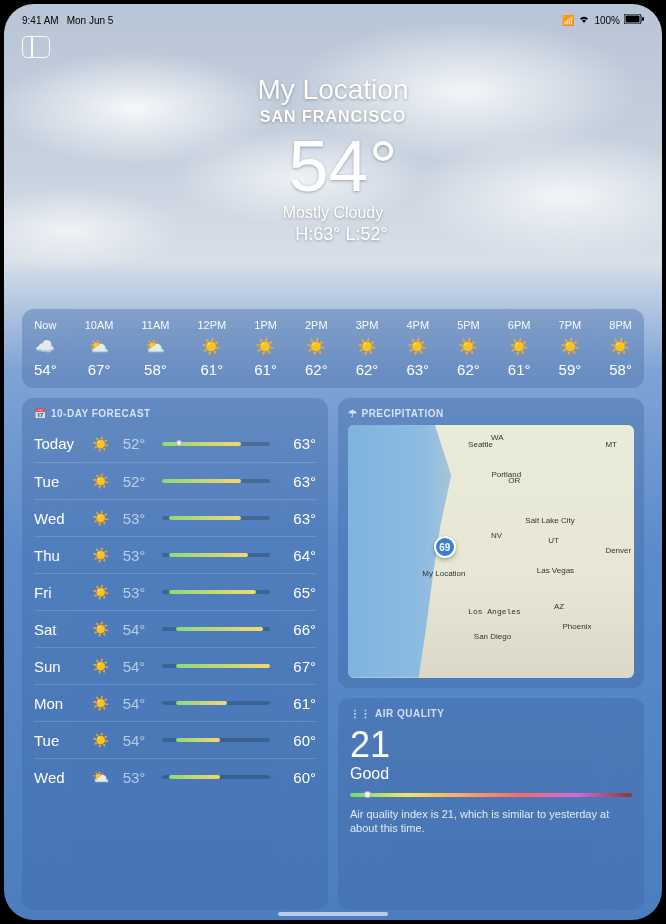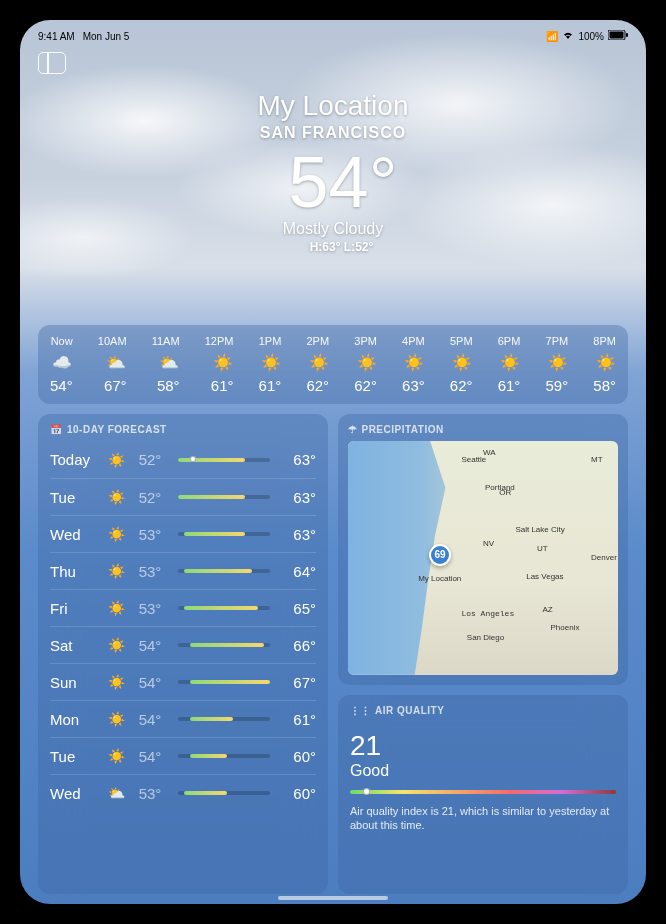--- a/index.html
+++ b/index.html
@@ -1,41 +1,41 @@
 <!DOCTYPE html>
 <html><head>
 <meta charset="utf-8">
 <style>
 * { margin: 0; padding: 0; box-sizing: border-box; font-family: -apple-system, 'Helvetica Neue', Arial, sans-serif; }
 body { background: #000; display: flex; justify-content: center; align-items: center; min-height: 100vh; }
-.device { width: 666px; height: 924px; background: #000; border-radius: 40px; padding: 20px; position: relative; }
+.device { width: 666px; height: 924px; background: #000; border-radius: 40px; padding: 4px; position: relative; }
 .screen { width: 100%; height: 100%; border-radius: 30px; overflow: hidden; position: relative;
   background: linear-gradient(to bottom, #b8c5d6 0%, #c8d2df 18%, #d8dfe8 28%, #7fa3d5 40%, #5b8bcb 60%, #4c7dbf 100%); }
 .clouds { position: absolute; top: 0; left: 0; right: 0; height: 38%;
   background: radial-gradient(ellipse 200px 80px at 20% 30%, rgba(255,255,255,0.85), transparent 70%),
               radial-gradient(ellipse 250px 100px at 70% 25%, rgba(255,255,255,0.8), transparent 70%),
               radial-gradient(ellipse 180px 70px at 45% 50%, rgba(255,255,255,0.7), transparent 70%),
               radial-gradient(ellipse 220px 90px at 85% 55%, rgba(255,255,255,0.75), transparent 70%),
               radial-gradient(ellipse 160px 60px at 10% 65%, rgba(255,255,255,0.65), transparent 70%); }
 .status-bar { position: absolute; top: 6px; left: 0; right: 0; height: 20px; display: flex; justify-content: space-between; align-items: center; padding: 0 18px; font-size: 10px; color: #000; z-index: 10; }
 .status-left { display: flex; gap: 8px; font-weight: 500; }
 .status-right { display: flex; gap: 4px; align-items: center; font-weight: 500; }
 .sidebar-btn { position: absolute; top: 32px; left: 18px; width: 28px; height: 22px; border: 1.5px solid rgba(255,255,255,0.9); border-radius: 5px; z-index: 10; }
 .sidebar-btn::after { content:''; position:absolute; left:8px; top:0; bottom:0; width:1.5px; background:rgba(255,255,255,0.9); }
 .hero { position: relative; text-align: center; padding-top: 70px; color: #fff; text-shadow: 0 1px 3px rgba(0,0,0,0.3); z-index: 5; }
 .hero .loc { font-size: 28px; font-weight: 400; }
 .hero .city { font-size: 16px; font-weight: 600; letter-spacing: 1px; margin-top: 2px; }
 .hero .temp { font-size: 72px; font-weight: 200; line-height: 1; margin-top: 4px; margin-left: 20px; }
 .hero .cond { font-size: 16px; font-weight: 500; margin-top: 2px; }
-.hero .hilo { font-size: 12px; font-weight: 700; margin-top: 2px; margin-left: 17px; }
+.hero .hilo { font-size: 18px; font-weight: 400; margin-top: 2px; margin-left: 17px; }
 .content { position: absolute; top: 305px; left: 18px; right: 18px; bottom: 10px; display: flex; flex-direction: column; gap: 10px; z-index: 5; }
 .card { background: rgba(60,100,160,0.35); backdrop-filter: blur(20px); border-radius: 12px; padding: 10px 12px; color: #fff; }
 .summary { font-size: 12px; font-weight: 400; margin-bottom: 8px; color: rgba(255,255,255,0.92); }
 .hourly-row { display: flex; justify-content: space-between; }
-.hour { display: flex; flex-direction: column; align-items: flex-end; gap: 6px; font-size: 12px; }
+.hour { display: flex; flex-direction: column; align-items: center; gap: 6px; font-size: 12px; }
 .hour .time { font-weight: 500; color: rgba(255,255,255,0.95); font-size: 11px; }
 .hour .icon { font-size: 16px; height: 18px; }
 .hour .t { font-weight: 500; font-size: 15px; }
 .grid { display: grid; grid-template-columns: 1fr 1fr; gap: 10px; flex: 1; min-height: 0; }
 .left-col { display: flex; flex-direction: column; }
 .right-col { display: flex; flex-direction: column; gap: 10px; }
 .card-title { font-size: 10px; font-weight: 600; letter-spacing: 0.5px; color: rgba(255,255,255,0.75); margin-bottom: 6px; display: flex; align-items: center; gap: 4px; }
 .daily { flex: 1; display: flex; flex-direction: column; }
 .day-row { display: flex; align-items: center; height: 37px; border-top: 0.5px solid rgba(255,255,255,0.15); font-size: 15px; }
 .day-row:first-of-type { border-top: none; }
@@ -46,21 +46,21 @@
 .range-fill { position: absolute; height: 100%; border-radius: 2px; background: linear-gradient(to right, #8fd97a, #f5d76e); }
 .range-dot { position:absolute; width:6px; height:6px; border-radius:50%; background:#fff; border:1px solid rgba(0,0,0,0.3); top:-2px; }
 .day-hi { width: 36px; text-align: right; font-weight: 500; }
 .map-card { flex: 1.4; padding: 10px; display:flex; flex-direction:column; }
 .map { flex:1; background: linear-gradient(to bottom, #e8ecd8 0%, #e8e6d4 60%, #dcd8c8 100%); border-radius: 6px; position: relative; overflow: hidden; }
 .ocean { position:absolute; left:0; top:0; bottom:0; width:38%; background: linear-gradient(to right, #7fb3e0 0%, #8fbce0 70%, #a8c8d8 100%); clip-path: polygon(0 0, 80% 0, 95% 20%, 85% 40%, 78% 60%, 72% 80%, 65% 100%, 0 100%); }
 .map-label { position:absolute; font-size:8px; color:#333; }
 .map-pin { position:absolute; left:30%; top:44%; width:22px; height:22px; background:#3b7fd1; border:2px solid #fff; border-radius:50%; color:#fff; font-size:10px; font-weight:600; display:flex; align-items:center; justify-content:center; box-shadow:0 2px 4px rgba(0,0,0,0.3); }
 .map-pin-label { position:absolute; left:26%; top:57%; font-size:8px; color:#333; font-weight:500; }
 .aq-card { flex: 1; }
-.aq-val { font-size: 28px; font-weight: 400; line-height: 1; margin-top:16px; }
+.aq-val { font-size: 36px; font-weight: 400; line-height: 1; margin-top:8px; }
 .aq-cat { font-size: 16px; font-weight: 500; margin-top: 2px; }
 .aq-bar { height: 4px; margin-top: 10px; border-radius: 2px; background: linear-gradient(to right, #6bdc6b 0%, #f5e36b 20%, #f5a86b 40%, #f56b6b 60%, #d56bd5 80%, #8b3a3a 100%); position: relative; }
 .aq-dot { position:absolute; width:7px; height:7px; border-radius:50%; background:#fff; border:1px solid rgba(0,0,0,0.3); top:-2px; }
 .aq-desc { font-size: 11px; color: rgba(255,255,255,0.85); margin-top: 10px; line-height: 1.3; }
 .home-ind { position:absolute; bottom:4px; left:50%; transform:translateX(-50%); width:110px; height:4px; background:rgba(255,255,255,0.6); border-radius:2px; z-index:20; }
 </style>
 </head>
 <body>
 
 <div class="device">

